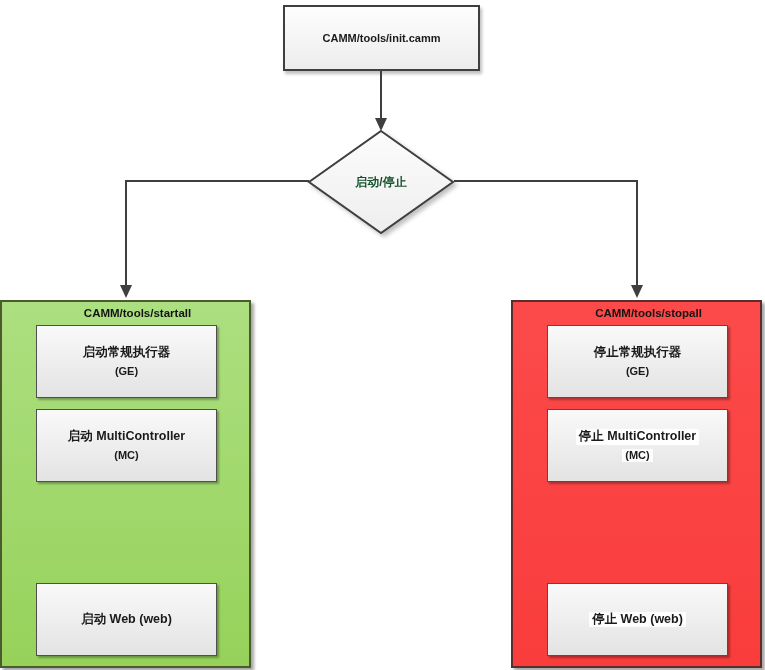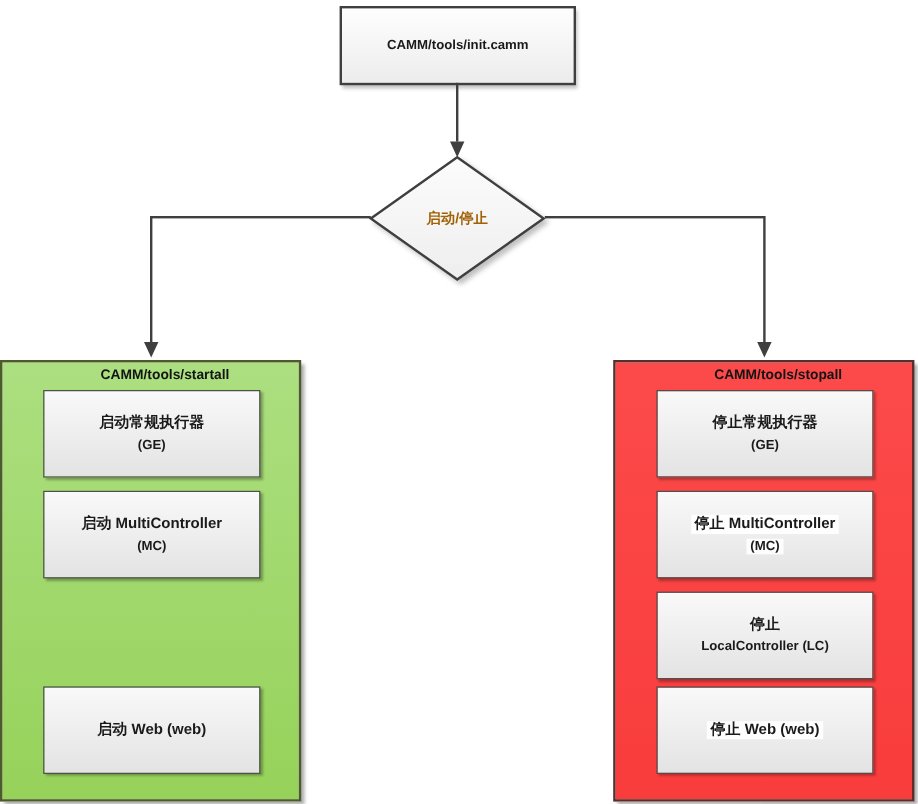--- a/index.html
+++ b/index.html
@@ -44,21 +44,21 @@
     position: absolute;
     left: 300px; top: 122px;
     width: 162px; height: 120px;
     filter: drop-shadow(3px 3px 2px rgba(0,0,0,0.25));
   }
   .diamond-label {
     position: absolute;
     left: 300px; top: 122px;
     width: 162px; height: 120px;
     display: flex; align-items: center; justify-content: center;
-    font-weight: bold; font-size: 12px; color: #a16207;
+    font-weight: bold; font-size: 12px; color: #14532d;
   }
 
   .container {
     position: absolute;
     top: 300px;
     width: 247px; height: 364px;
     border-width: 2px; border-style: solid;
     box-shadow: 3px 3px 3px rgba(0,0,0,0.35);
   }
   .container.start {
@@ -92,21 +92,21 @@
     color: #1a1a1a;
   }
   .step-box .l1 { font-size: 12.5px; font-weight: bold; line-height: 1.25; }
   .step-box .l2 { font-size: 11px;  font-weight: bold; line-height: 1.2; }
   .step-box .l2:empty { display: none; }
   .hl { background: rgba(255,255,255,0.9); padding: 0 3px; }
 
   .s1 { top: 23px; }
   .s2 { top: 107px; align-items: center; }
   .s3 { top: 191px; }
-  .s4 { top: 270px; }
+  .s4 { top: 281px; }
 </style>
 </head>
 <body>
 
 <div class="canvas">
 
   <div class="init-box">
     <span>CAMM/tools/init.camm</span>
   </div>
 
@@ -153,23 +153,19 @@
     <div class="container-title">CAMM/tools/stopall</div>
 
     <div class="step-box s1">
       <span class="l1">停止常规执行器</span>
       <span class="l2">(GE)</span>
     </div>
     <div class="step-box s2">
       <span class="l1 hl">停止 MultiController</span>
       <span class="l2 hl">(MC)</span>
     </div>
-    <div class="step-box s3">
-      <span class="l1">停止</span>
-      <span class="l2">LocalController (LC)</span>
-    </div>
     <div class="step-box s4">
       <span class="l1 hl">停止 Web (web)</span>
 
     </div>
   </div>
 
 </div>
 
 </body></html>

